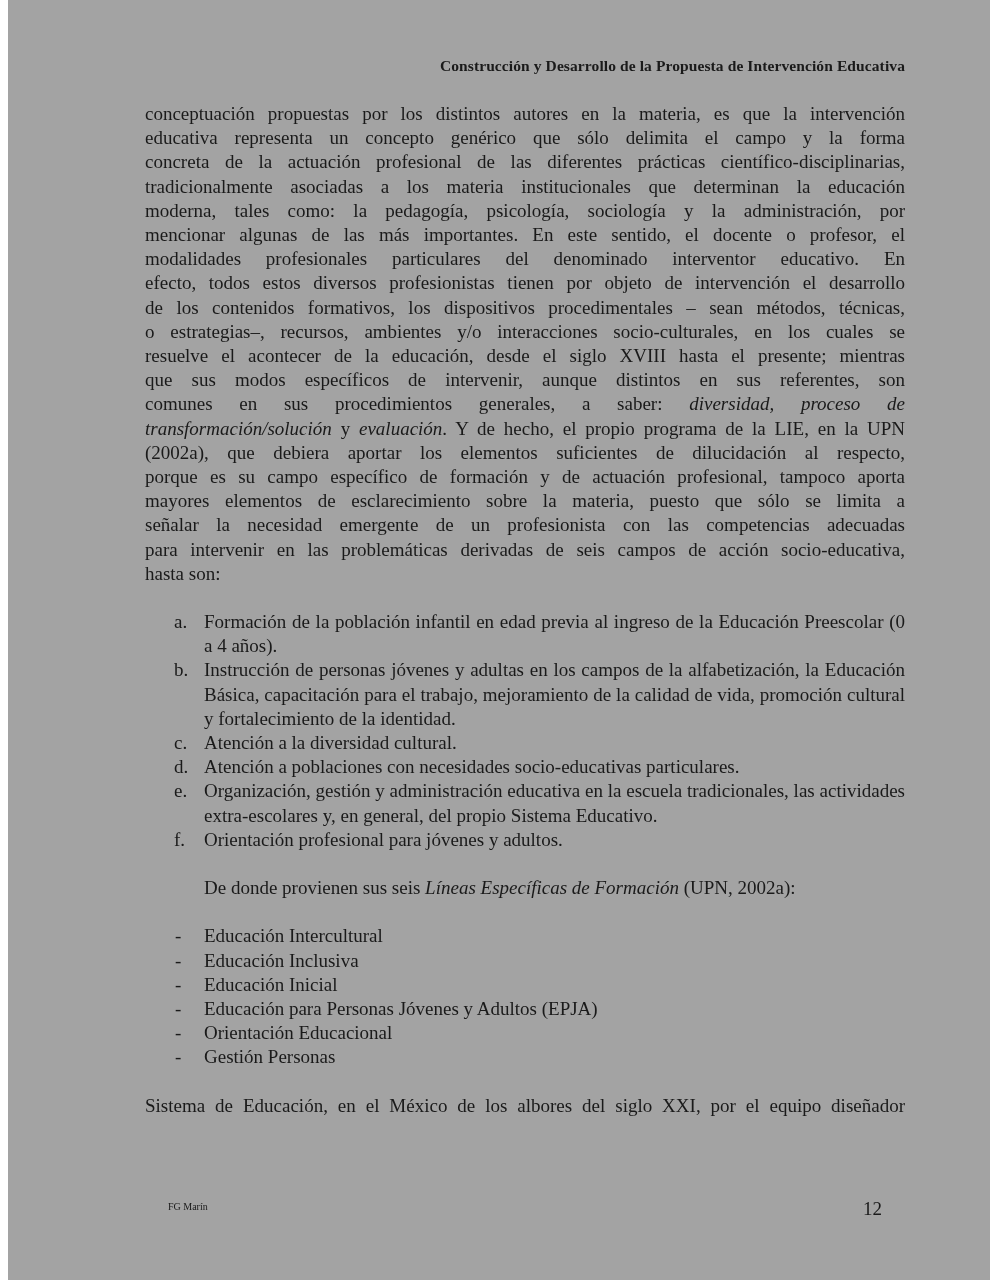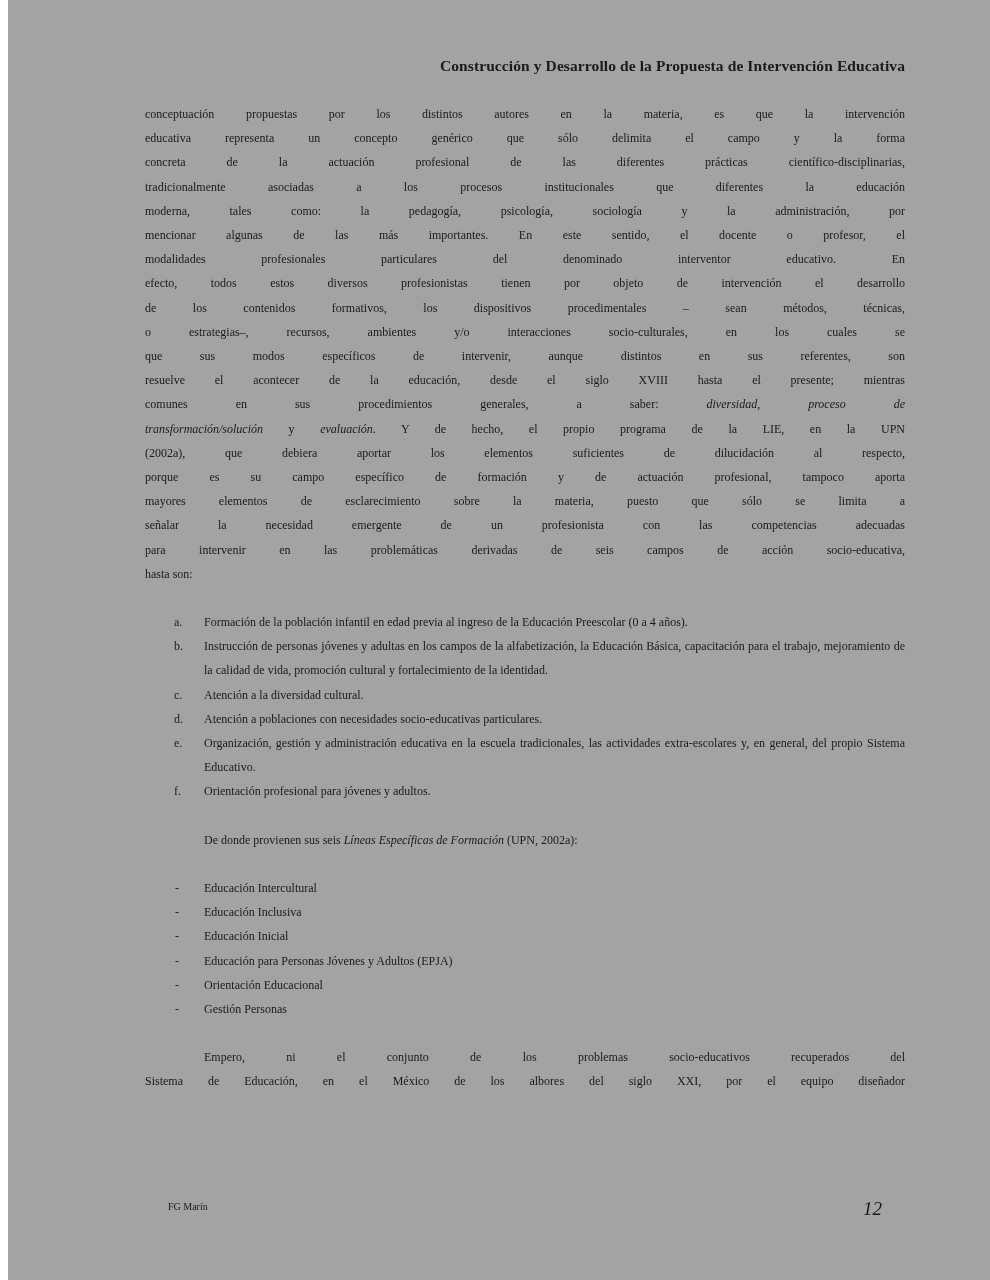--- a/index.html
+++ b/index.html
@@ -1,58 +1,58 @@
 <!DOCTYPE html>
 <html><head>
 <meta charset="utf-8">
 <style>
   html, body { margin: 0; padding: 0; background: #ffffff; }
   body { width: 990px; height: 1280px; position: relative; overflow: hidden; font-family: "Liberation Serif", "DejaVu Serif", serif; color: #1a1a1a; }
   .page { position: absolute; left: 8px; top: 0; width: 990px; height: 1280px; background: #a3a3a3; }
   .header { position: absolute; right: 93px; top: 57px; font-size: 15.5px; font-weight: bold; letter-spacing: 0.1px; }
-  .body { position: absolute; left: 137px; width: 760px; top: 102px; font-size: 12px; line-height: 24.2px; }
+  .body { position: absolute; left: 137px; width: 760px; top: 102px; font-size: 19px; line-height: 24.2px; }
   .para { text-align: justify; margin: 0; }
   .para .ln { display: block; text-align: justify; text-align-last: justify; white-space: nowrap; }
   .para .ln.last { text-align-last: left; }
   ol.fields { list-style: none; margin: 24px 0 0 0; padding: 0; }
   ol.fields li { position: relative; padding-left: 59px; text-align: justify; }
   ol.fields li .marker { position: absolute; left: 29px; top: 0; }
   .intro { margin: 24px 0 6px 59px; }
   ul.lines { list-style: none; margin: 24px 0 0 0; padding: 0; }
   ul.lines li { position: relative; padding-left: 59px; }
   ul.lines li .marker { position: absolute; left: 30px; top: 0; }
   .closing { margin-top: 24px; text-align: justify; }
   .closing .ln { display: block; white-space: nowrap; text-align-last: justify; }
   .closing .ln.first { padding-left: 59px; }
   i { font-style: italic; }
   .footer-left { position: absolute; left: 160px; top: 1201px; font-size: 10px; }
-  .footer-right { position: absolute; right: 116px; top: 1198px; font-size: 19px; font-style: italic; }
+  .footer-right { position: absolute; right: 116px; top: 1198px; font-size: 19px; }
 </style>
 </head>
 <body>
 
 <div class="page">
 
   <div class="header">Construcción y Desarrollo de la Propuesta de Intervención Educativa</div>
 
   <div class="body">
 
     <div class="para">
       <span class="ln">conceptuación propuestas por los distintos autores en la materia, es que la intervención</span>
       <span class="ln">educativa representa un concepto genérico que sólo delimita el campo y la forma</span>
       <span class="ln">concreta de la actuación profesional de las diferentes prácticas científico-disciplinarias,</span>
-      <span class="ln">tradicionalmente asociadas a los procesos institucionales que diferentes la educación</span>
+      <span class="ln">tradicionalmente asociadas a los materia institucionales que determinan la educación</span>
       <span class="ln">moderna, tales como: la pedagogía, psicología, sociología y la administración, por</span>
       <span class="ln">mencionar algunas de las más importantes. En este sentido, el docente o profesor, el</span>
       <span class="ln">modalidades profesionales particulares del denominado interventor educativo. En</span>
       <span class="ln">efecto, todos estos diversos profesionistas tienen por objeto de intervención el desarrollo</span>
       <span class="ln">de los contenidos formativos, los dispositivos procedimentales – sean métodos, técnicas,</span>
       <span class="ln">o estrategias–, recursos, ambientes y/o interacciones socio-culturales, en los cuales se</span>
+      <span class="ln">resuelve el acontecer de la educación, desde el siglo XVIII hasta el presente; mientras</span>
       <span class="ln">que sus modos específicos de intervenir, aunque distintos en sus referentes, son</span>
-      <span class="ln">resuelve el acontecer de la educación, desde el siglo XVIII hasta el presente; mientras</span>
       <span class="ln"><span>comunes en sus procedimientos generales, a saber:</span> <i>diversidad,</i> <i>proceso de</i></span>
       <span class="ln"><i>transformación/solución</i><span> y </span><i>evaluación</i><span>. Y de hecho, el propio programa de la LIE, en la UPN</span></span>
       <span class="ln">(2002a), que debiera aportar los elementos suficientes de dilucidación al respecto,</span>
       <span class="ln">porque es su campo específico de formación y de actuación profesional, tampoco aporta</span>
       <span class="ln">mayores elementos de esclarecimiento sobre la materia, puesto que sólo se limita a</span>
       <span class="ln">señalar la necesidad emergente de un profesionista con las competencias adecuadas</span>
       <span class="ln">para intervenir en las problemáticas derivadas de seis campos de acción socio-educativa,</span>
       <span class="ln last">hasta son:</span>
     </div>
 
@@ -70,20 +70,19 @@
     <ul class="lines">
       <li><span class="marker">-</span><span>Educación Intercultural</span></li>
       <li><span class="marker">-</span><span>Educación Inclusiva</span></li>
       <li><span class="marker">-</span><span>Educación Inicial</span></li>
       <li><span class="marker">-</span><span>Educación para Personas Jóvenes y Adultos (EPJA)</span></li>
       <li><span class="marker">-</span><span>Orientación Educacional</span></li>
       <li><span class="marker">-</span><span>Gestión Personas</span></li>
     </ul>
 
     <div class="closing">
-      <span class="ln first">Empero, ni el conjunto de los problemas socio-educativos recuperados del</span>
       <span class="ln">Sistema de Educación, en el México de los albores del siglo XXI, por el equipo diseñador</span>
     </div>
   </div>
 
   <div class="footer-left">FG Marín</div>
   <div class="footer-right">12</div>
 </div>
 
 </body></html>

